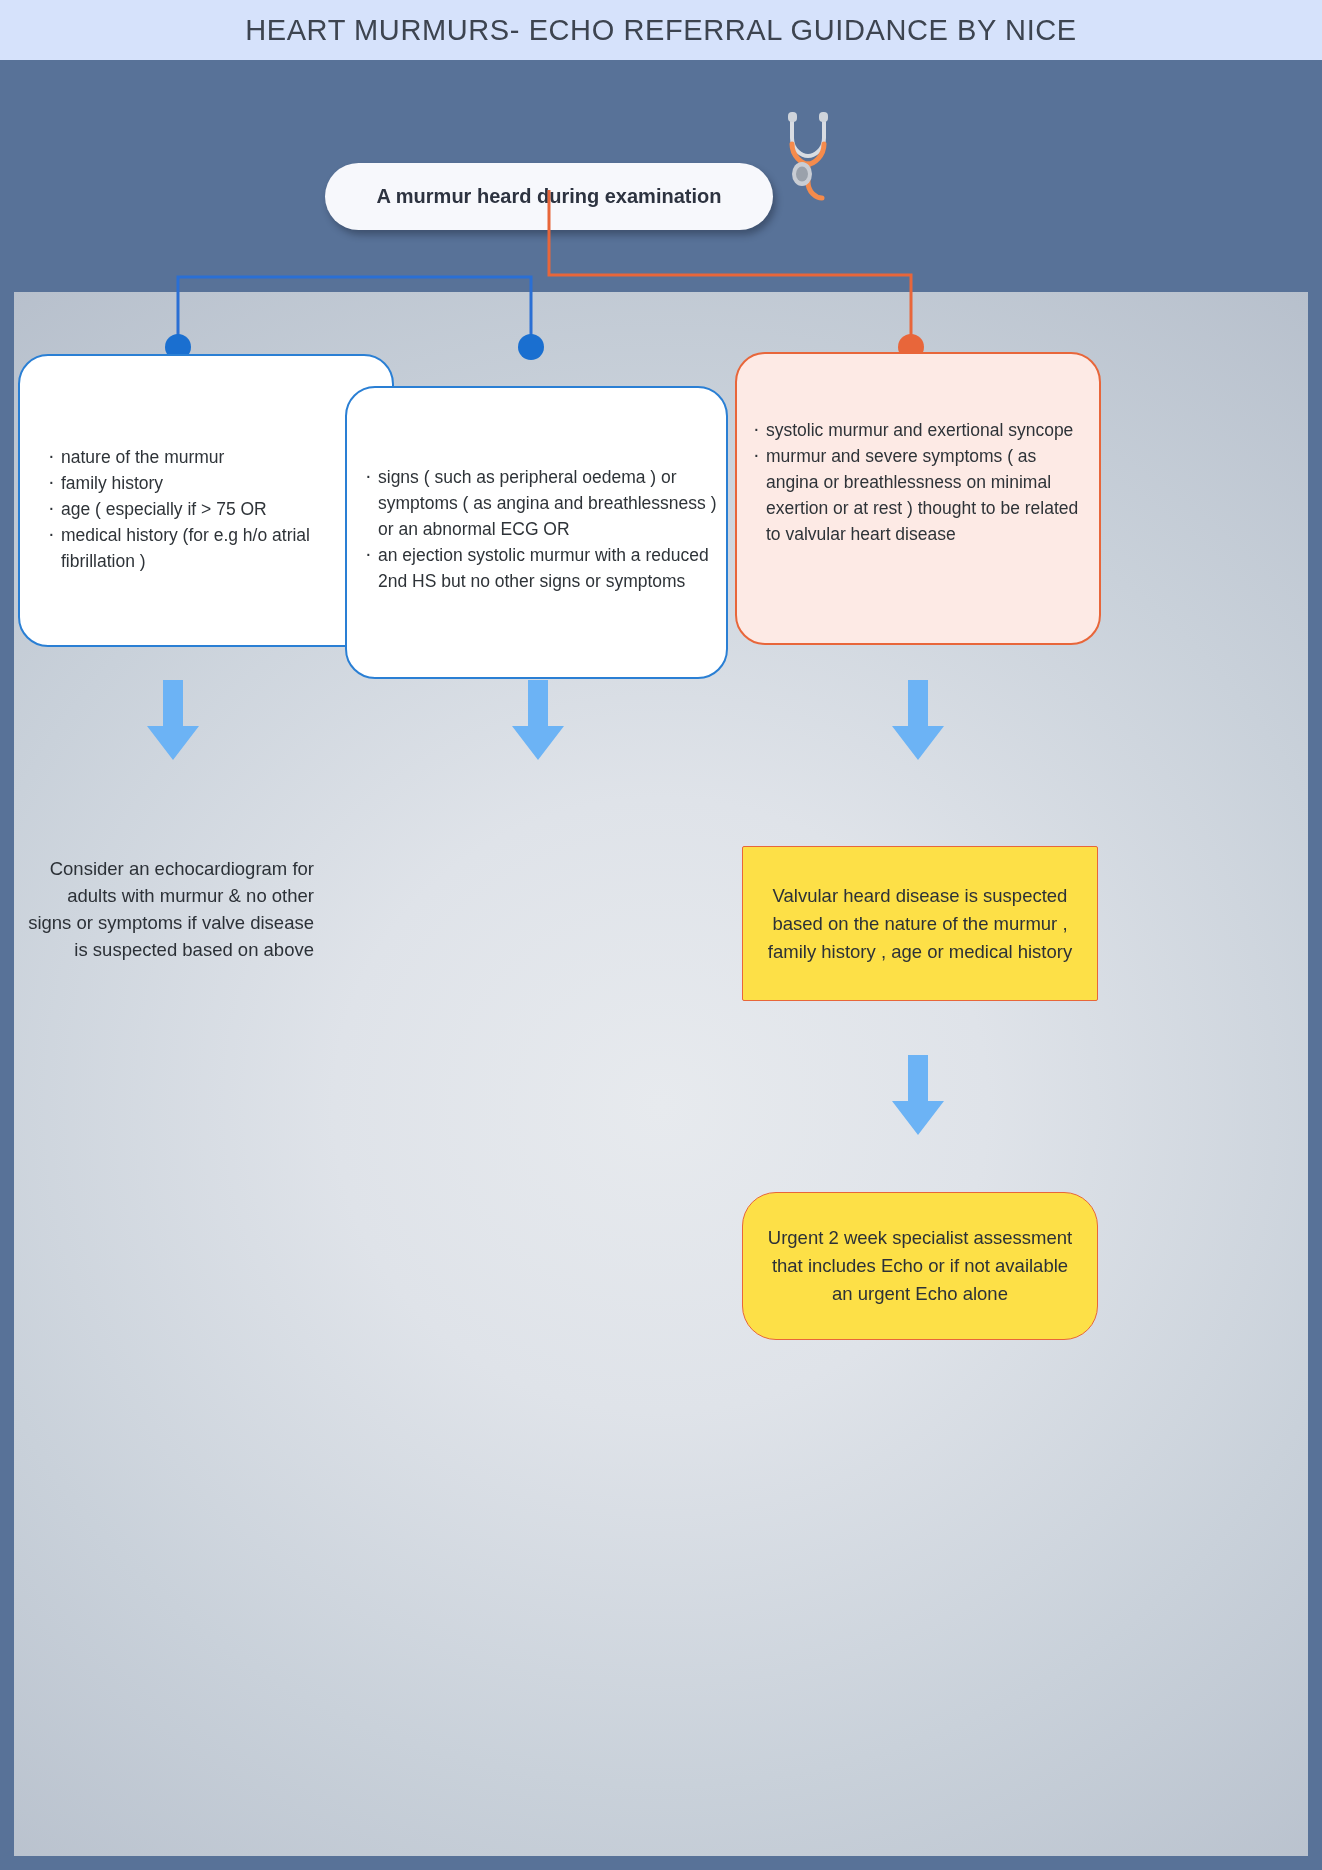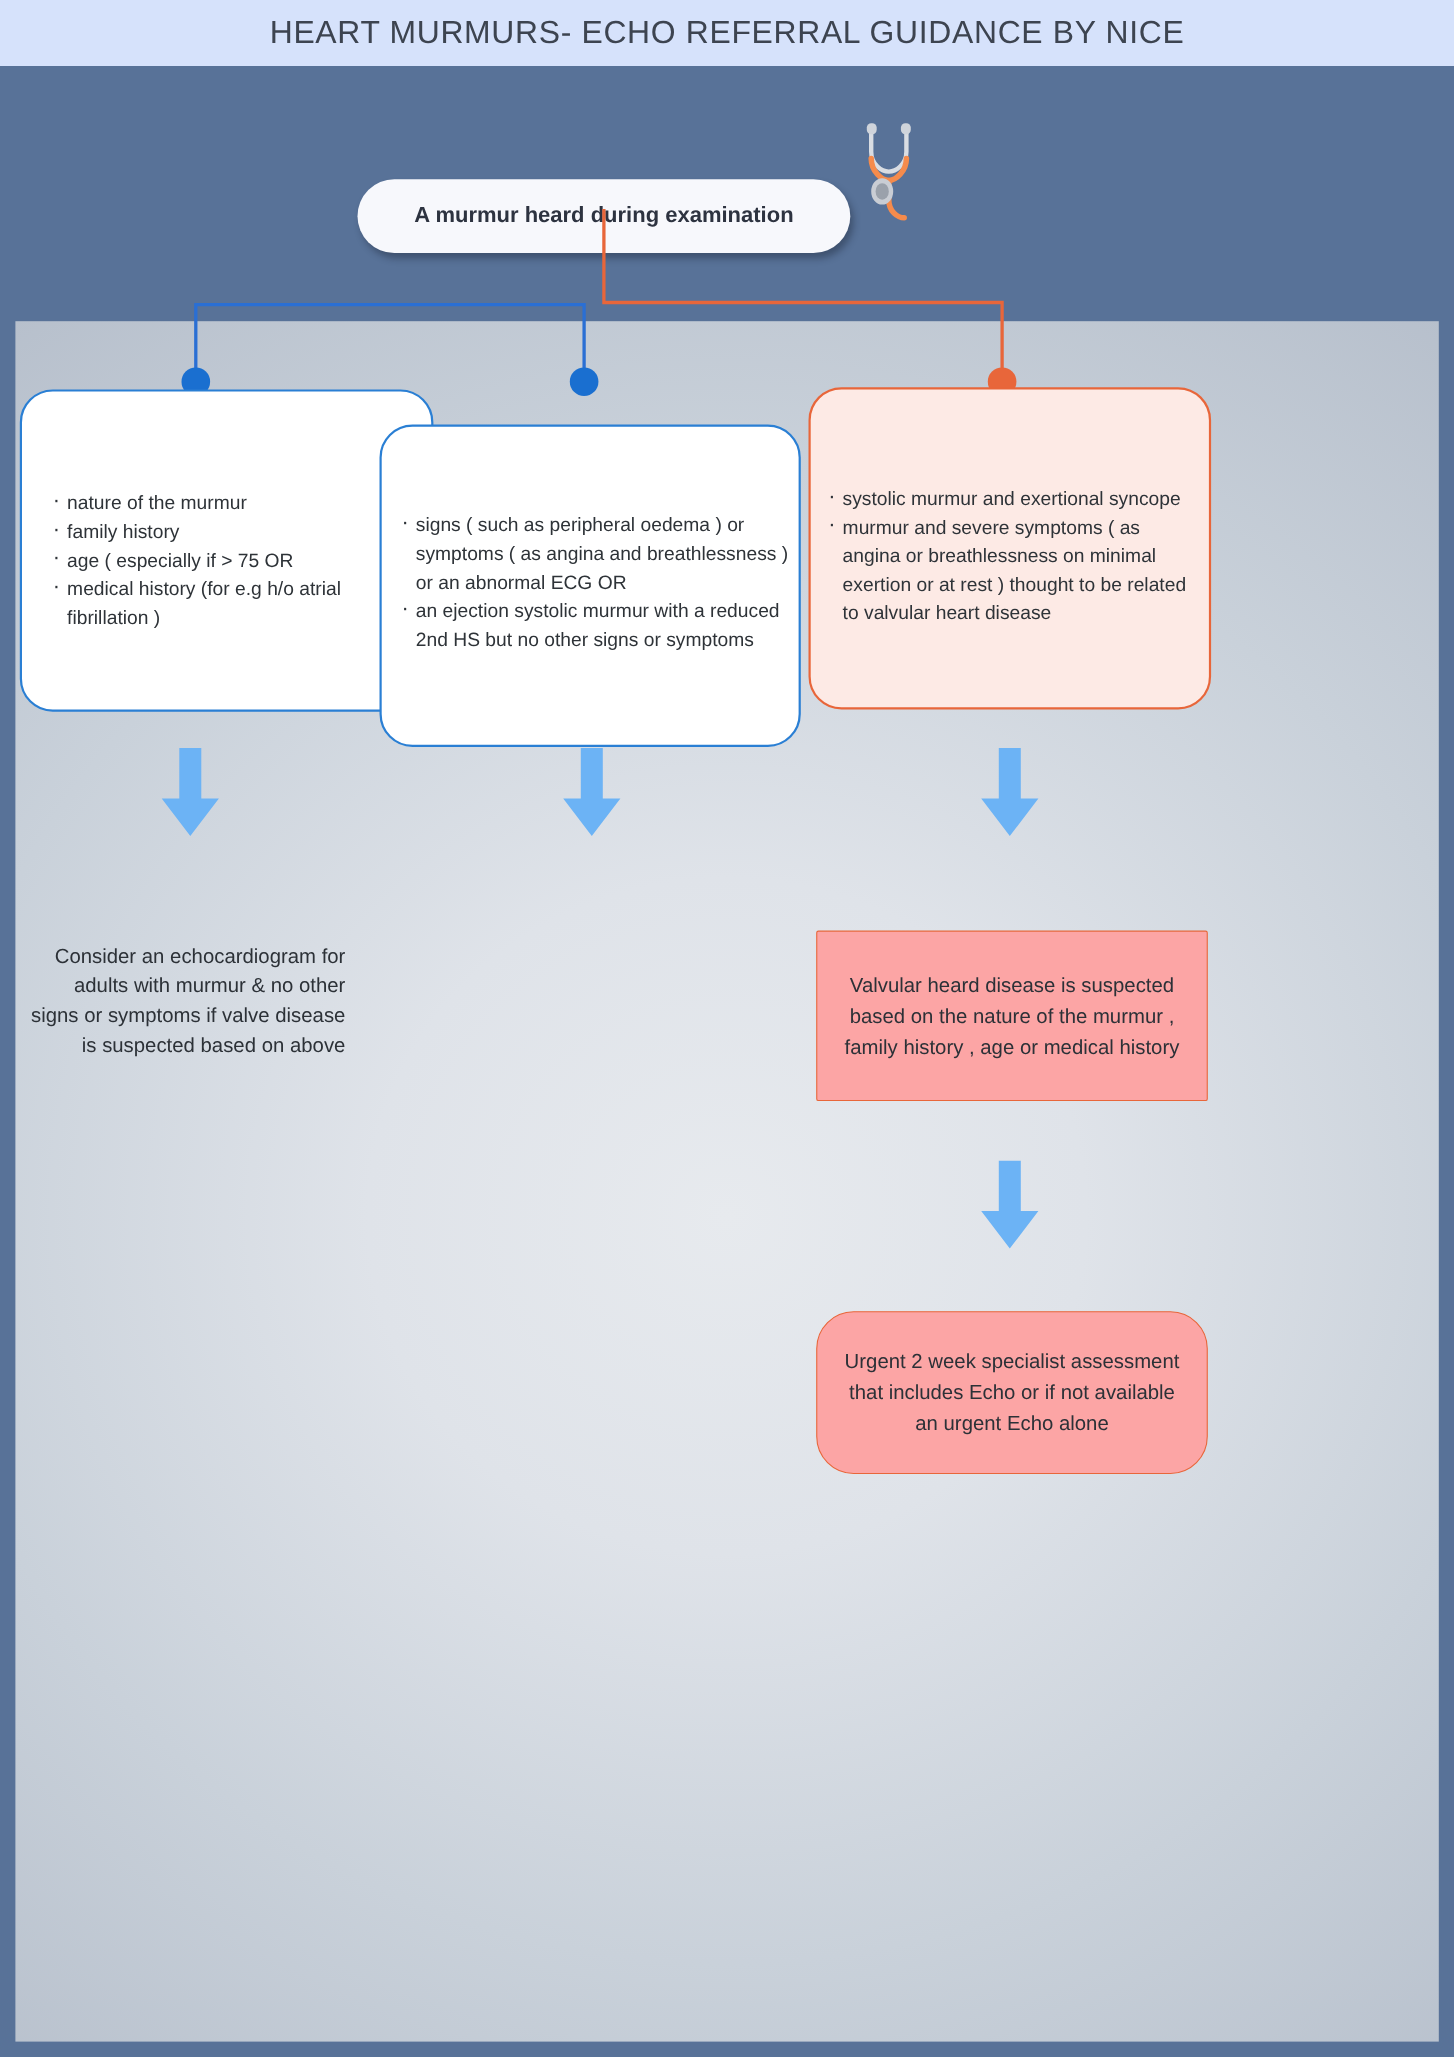--- a/index.html
+++ b/index.html
@@ -142,38 +142,38 @@
     line-height: 26px;
     color: #2e3338;
   }
 
   #box-criteria-1 { left: 18px;  top: 354px; width: 376px; height: 293px; }
   #box-criteria-2 { left: 345px; top: 358px; width: 383px; height: 293px; margin-top: 28px; }
   #box-criteria-3 { left: 735px; top: 352px; width: 366px; height: 293px; }
 
   #box-criteria-1 .crit-list { padding: 88px 10px 0 26px; }
   #box-criteria-2 .crit-list { padding: 76px 8px 0 16px; }
-  #box-criteria-3 .crit-list { padding: 86px 8px 0 14px; }
+  #box-criteria-3 .crit-list { padding: 63px 8px 0 14px; }
 
   
   .outcome-text {
     position: absolute;
     font-family: "Liberation Sans", sans-serif;
     font-size: 18.5px;
     line-height: 27px;
     color: #2c3137;
     text-align: right;
   }
   #outcome-1 { left: 24px;  top: 855px; width: 290px; }
   #outcome-2 { left: 350px; top: 875px; width: 370px; }
 
   .outcome-box {
     position: absolute;
     box-sizing: border-box;
-    background: #fca5a5;
+    background: #fde047;
     border: 1.5px solid #e8663a;
     display: flex;
     align-items: center;
     justify-content: center;
     padding: 10px 18px;
   }
   #outcome-3 {
     left: 742px;
     top: 846px;
     width: 356px;

